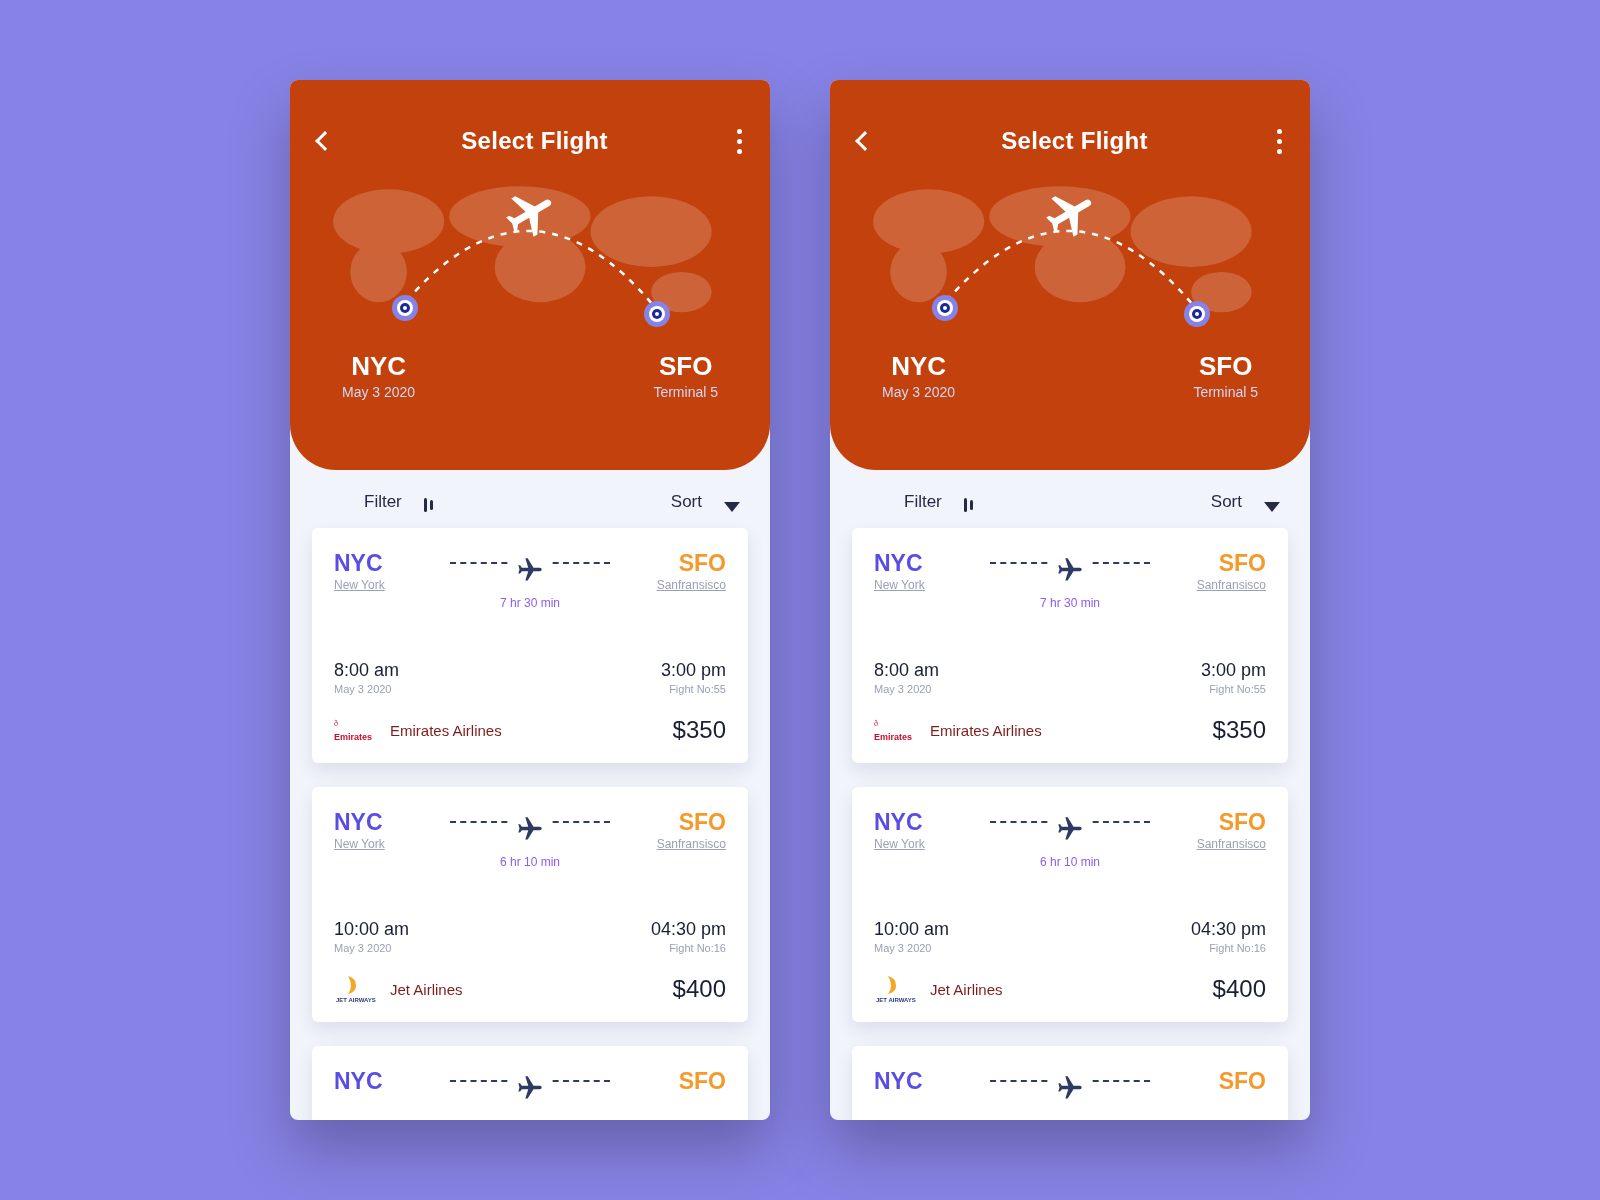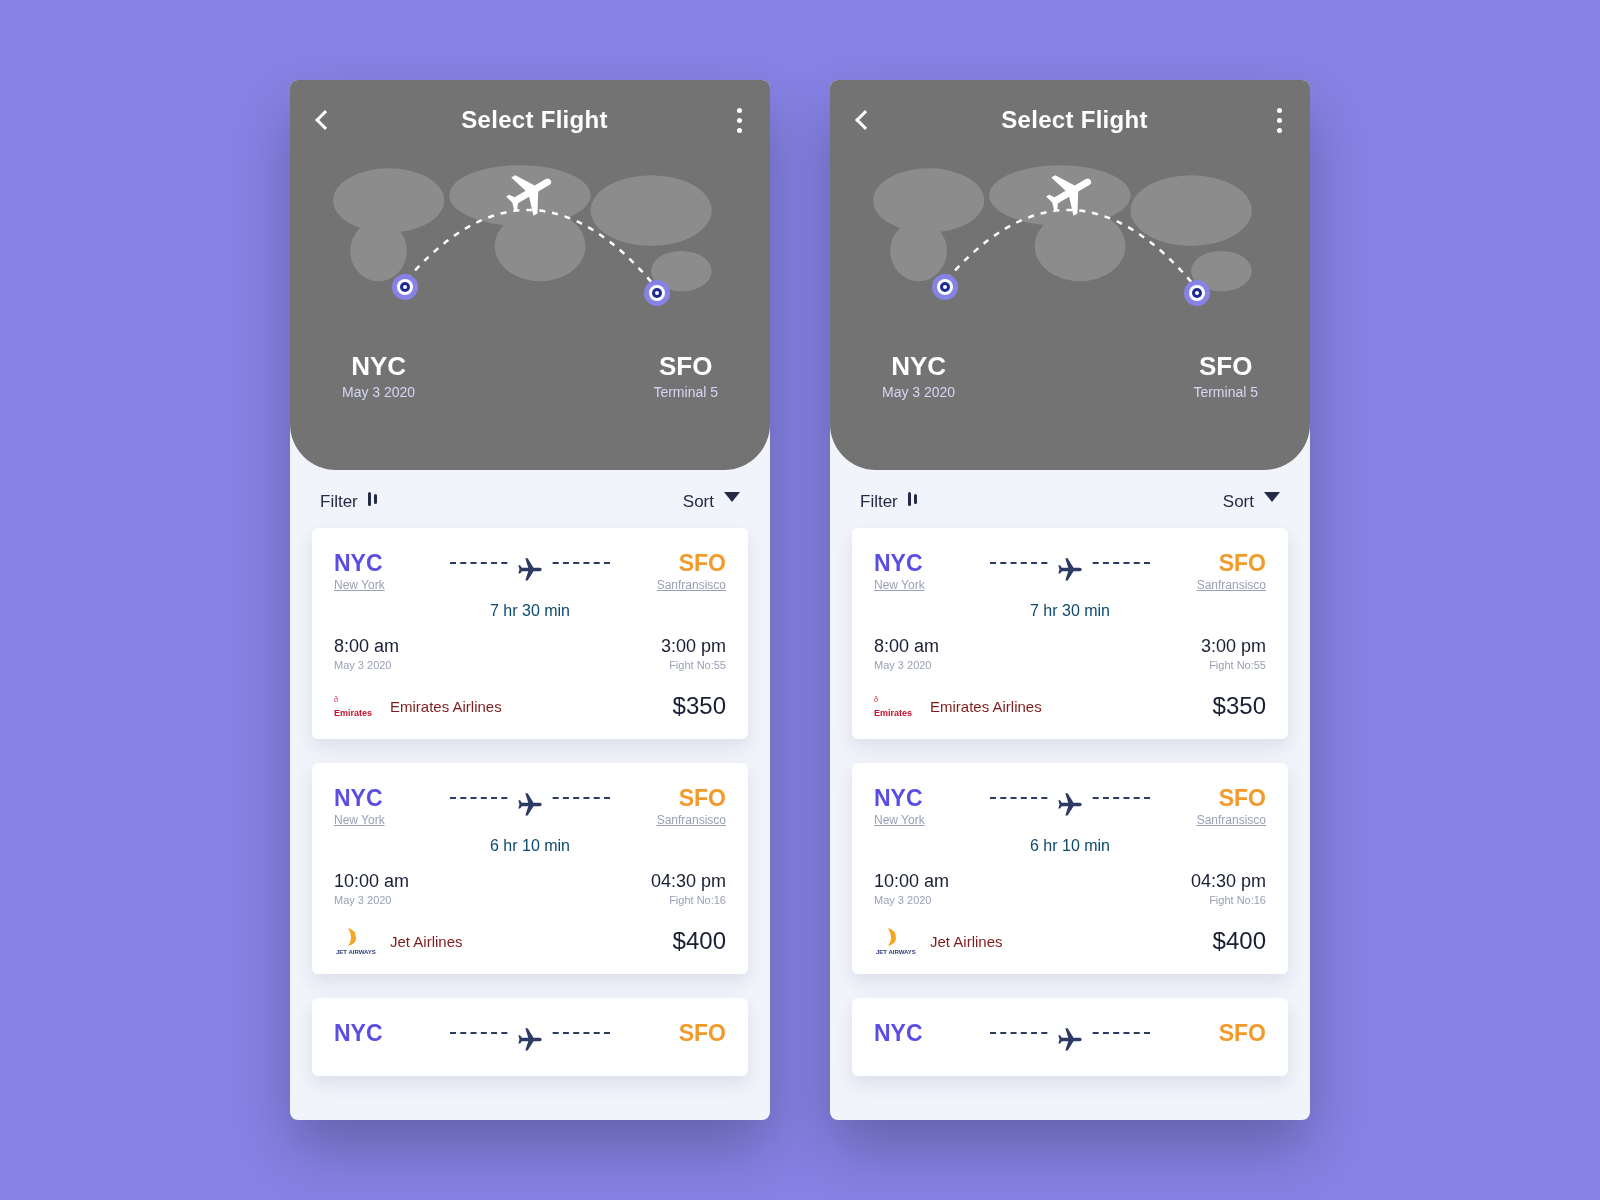--- a/index.html
+++ b/index.html
@@ -15,24 +15,24 @@
   .phone{
     width:480px;
     height:1040px;
     background:#f2f4fb;
     border-radius:8px;
     box-shadow:0 30px 60px rgba(0,0,0,.25);
     overflow:hidden;
     position:relative;
   }
   .hero{
-    background:#737373;
+    background:#c2410c;
     color:#fff;
     height:390px;
-    padding:20px 28px 0 28px;
+    padding:41px 28px 0 28px;
     position:relative;
     border-bottom-left-radius:46px;
     border-bottom-right-radius:46px;
   }
   .topbar{
     display:flex;
     align-items:center;
     justify-content:space-between;
     height:40px;
   }
@@ -57,43 +57,43 @@
     display:flex; justify-content:space-between; padding:0 52px;
   }
   .route-col{ text-align:center; }
   .route-col .code{ font-size:26px; font-weight:600; }
   .route-col .sub{ font-size:14px; color:#d5d7f3; margin-top:2px;}
   .actions{
     display:flex; justify-content:space-between; align-items:center;
     padding:22px 30px 16px 30px;
     color:#262b45; font-size:17px;
   }
-  .actions .act{ display:flex; align-items:flex-start; gap:10px; cursor:pointer;}
+  .actions .act{ display:flex; align-items:flex-end; gap:22px; cursor:pointer;margin-left:44px;}
   .sliders{ display:inline-flex; gap:3px;}
   .sliders span{ width:3px; height:14px; background:#262b45; border-radius:2px;}
   .sliders span:nth-child(2){ height:10px; transform:translateY(2px);}
   .caret{ width:0;height:0; border-left:8px solid transparent; border-right:8px solid transparent; border-top:10px solid #262b45;}
   .list{ padding:0 22px; display:flex; flex-direction:column; gap:24px;}
   .card{
     background:#fff; border-radius:6px; padding:22px 22px 18px 22px;
     box-shadow:0 8px 18px rgba(30,40,90,.10);
     cursor:pointer;
   }
   .row1{ display:flex; align-items:flex-start; justify-content:space-between;}
   .from .code{ color:#5a4de3; font-size:23px; font-weight:600;}
   .to .code{ color:#f39a2b; font-size:23px; font-weight:600;}
   .from,.to{ width:110px;}
   .to{ text-align:right;}
   .from .city,.to .city{ color:#9aa0b5; font-size:12px; margin-top:1px;text-decoration:underline;}
   .mid{ flex:1; text-align:center; position:relative; padding-top:6px;}
   .dash{ border-top:2px dashed #2d3a63; position:absolute; top:12px; left:6px; right:6px;}
   .mid .plane{ position:relative; z-index:2; display:inline-block; background:#fff; padding:0 6px;}
-  .mid .dur{ color:#0c4a6e; font-size:16px; margin-top:14px;}
+  .mid .dur{ color:#8b5cf6; font-size:12px; margin-top:8px;}
   .row2{ display:flex; justify-content:space-between; margin-top:16px;}
-  .row2 .t{ font-size:18px; color:#1a1f36;}
+  .row2 .t{ font-size:18px; color:#1a1f36;margin-top:34px;}
   .row2 .s{ font-size:11px; color:#9aa0b5; margin-top:2px;}
   .row2 .right{ text-align:right;}
   .row3{ display:flex; justify-content:space-between; align-items:center; margin-top:20px;}
   .brand{ display:flex; align-items:center; gap:14px;}
   .brand .logo{ width:42px; height:30px; display:flex; align-items:center; justify-content:center;}
   .brand .name{ color:#7f1d1d; font-size:15px;}
   .price{ font-size:24px; font-weight:400; color:#1a1f36;}
   svg{ display:block;}
 </style>
 </head>

